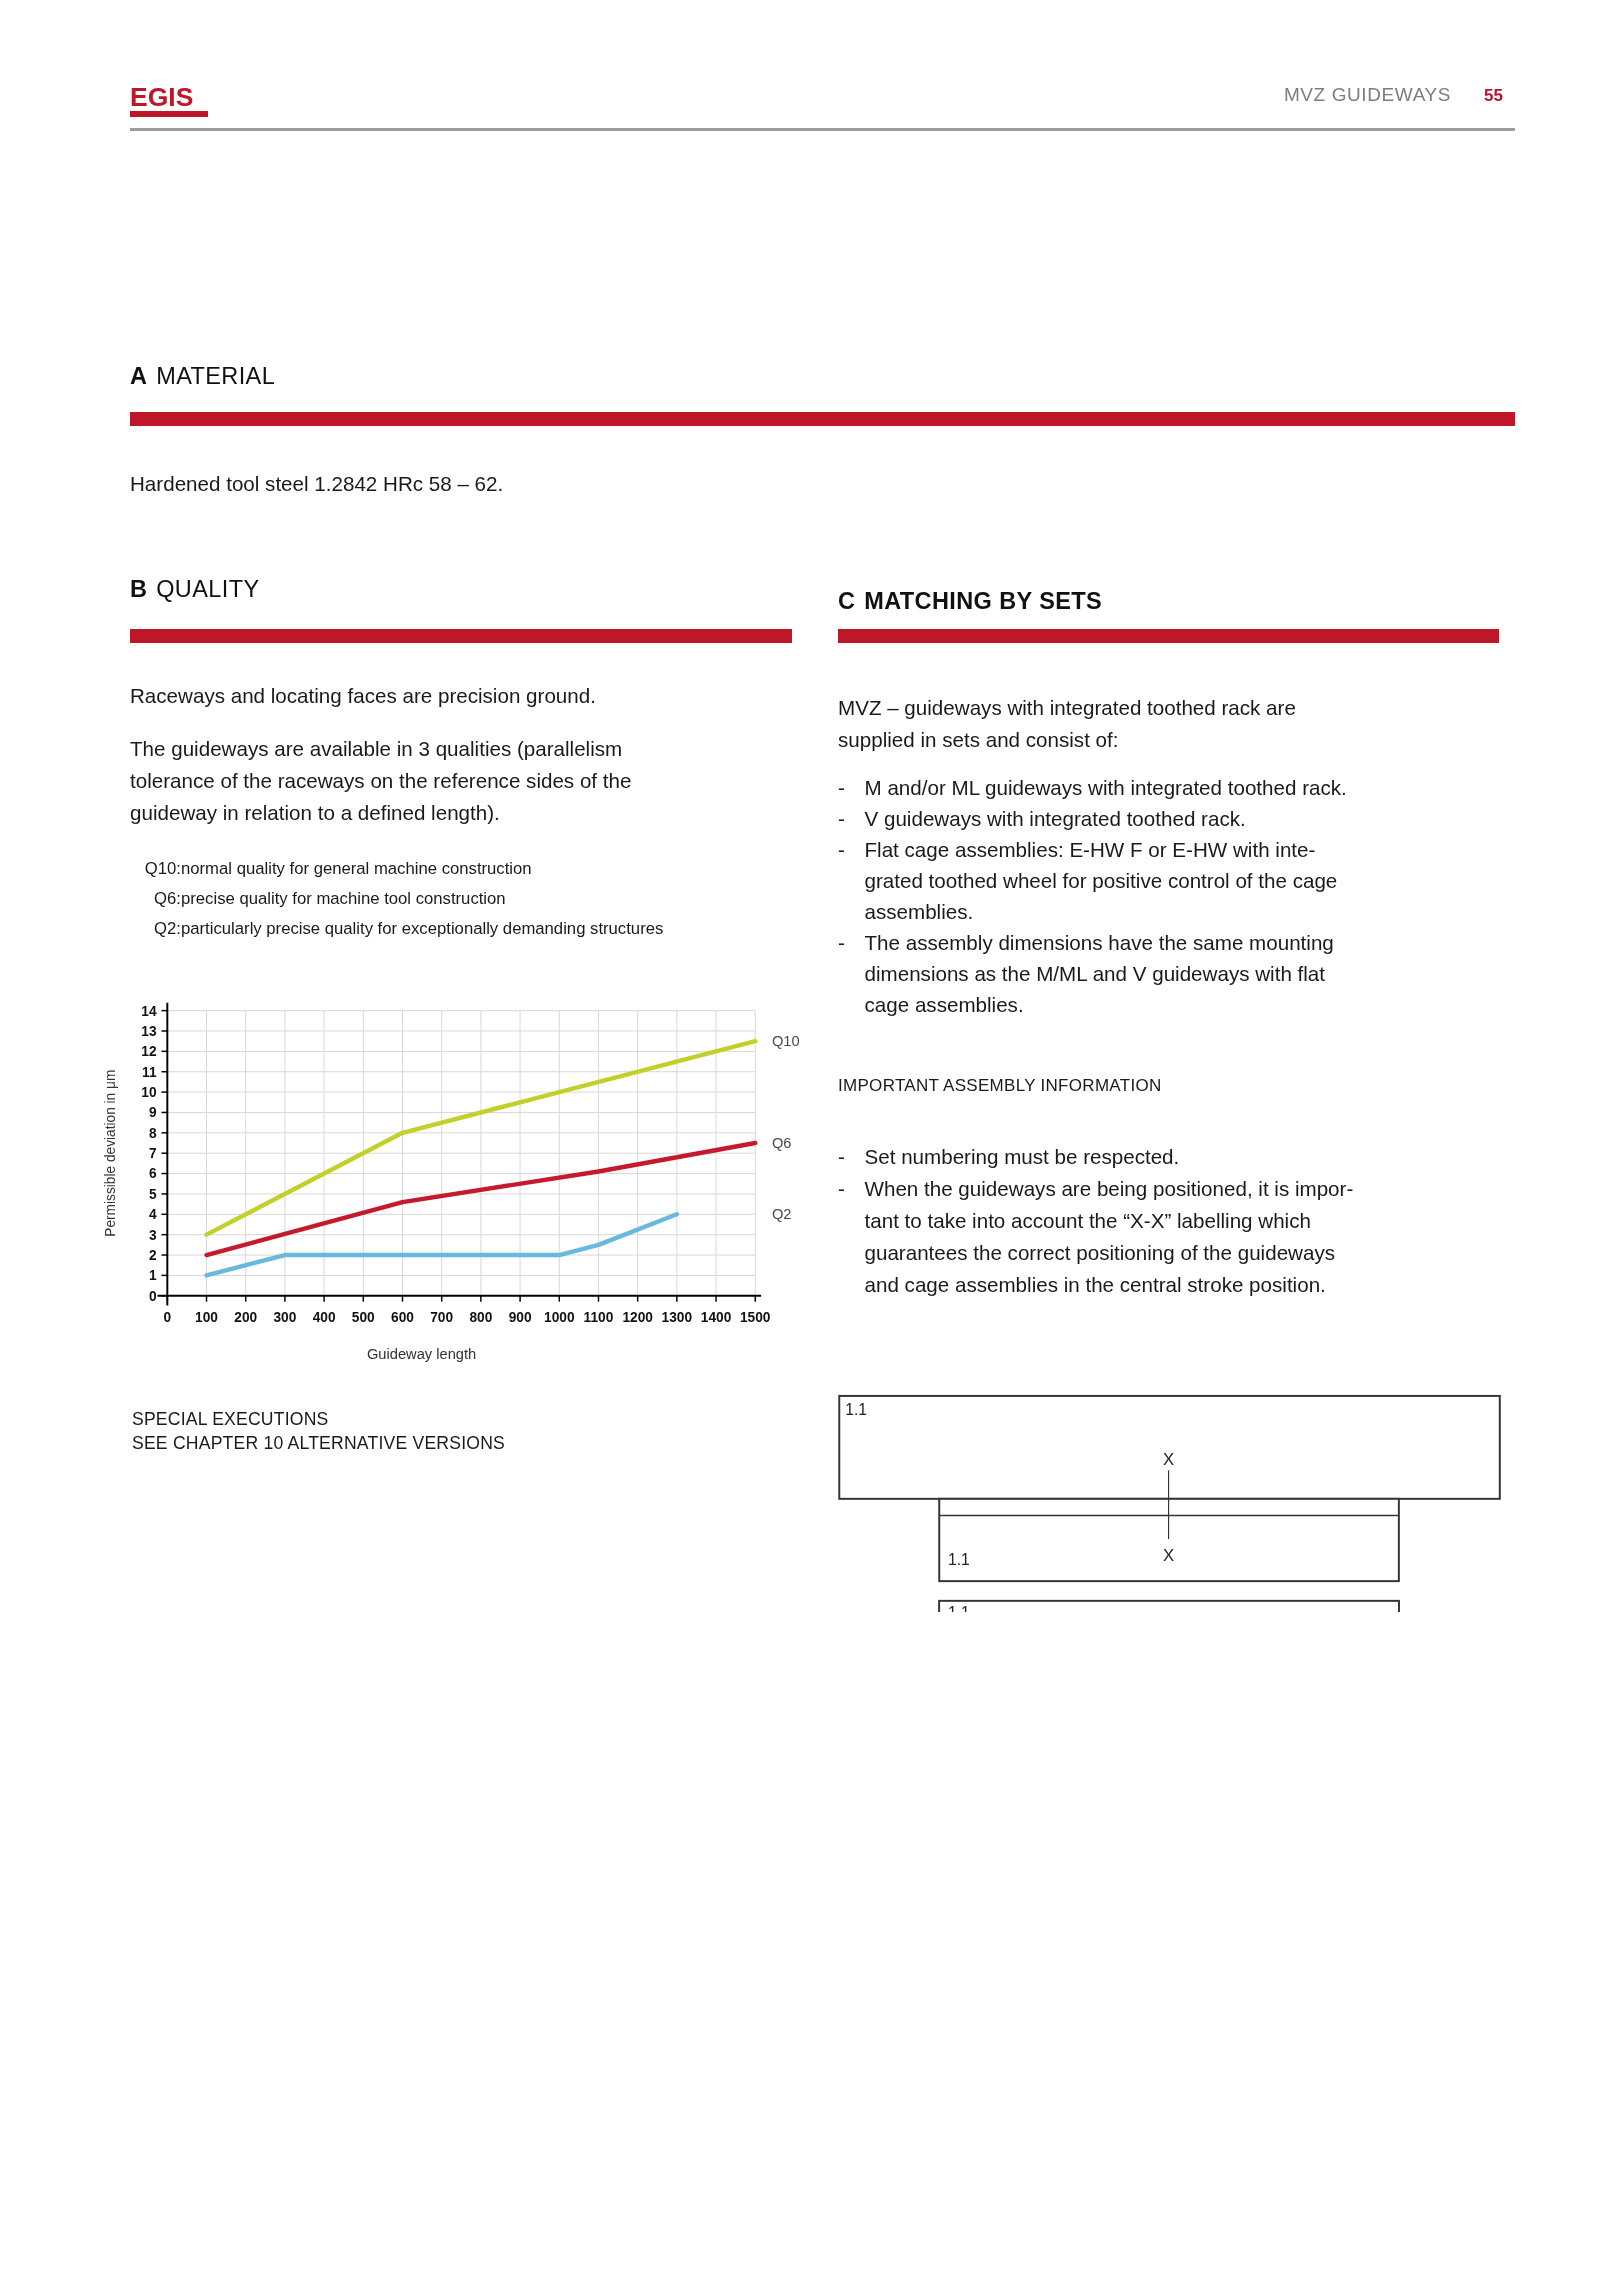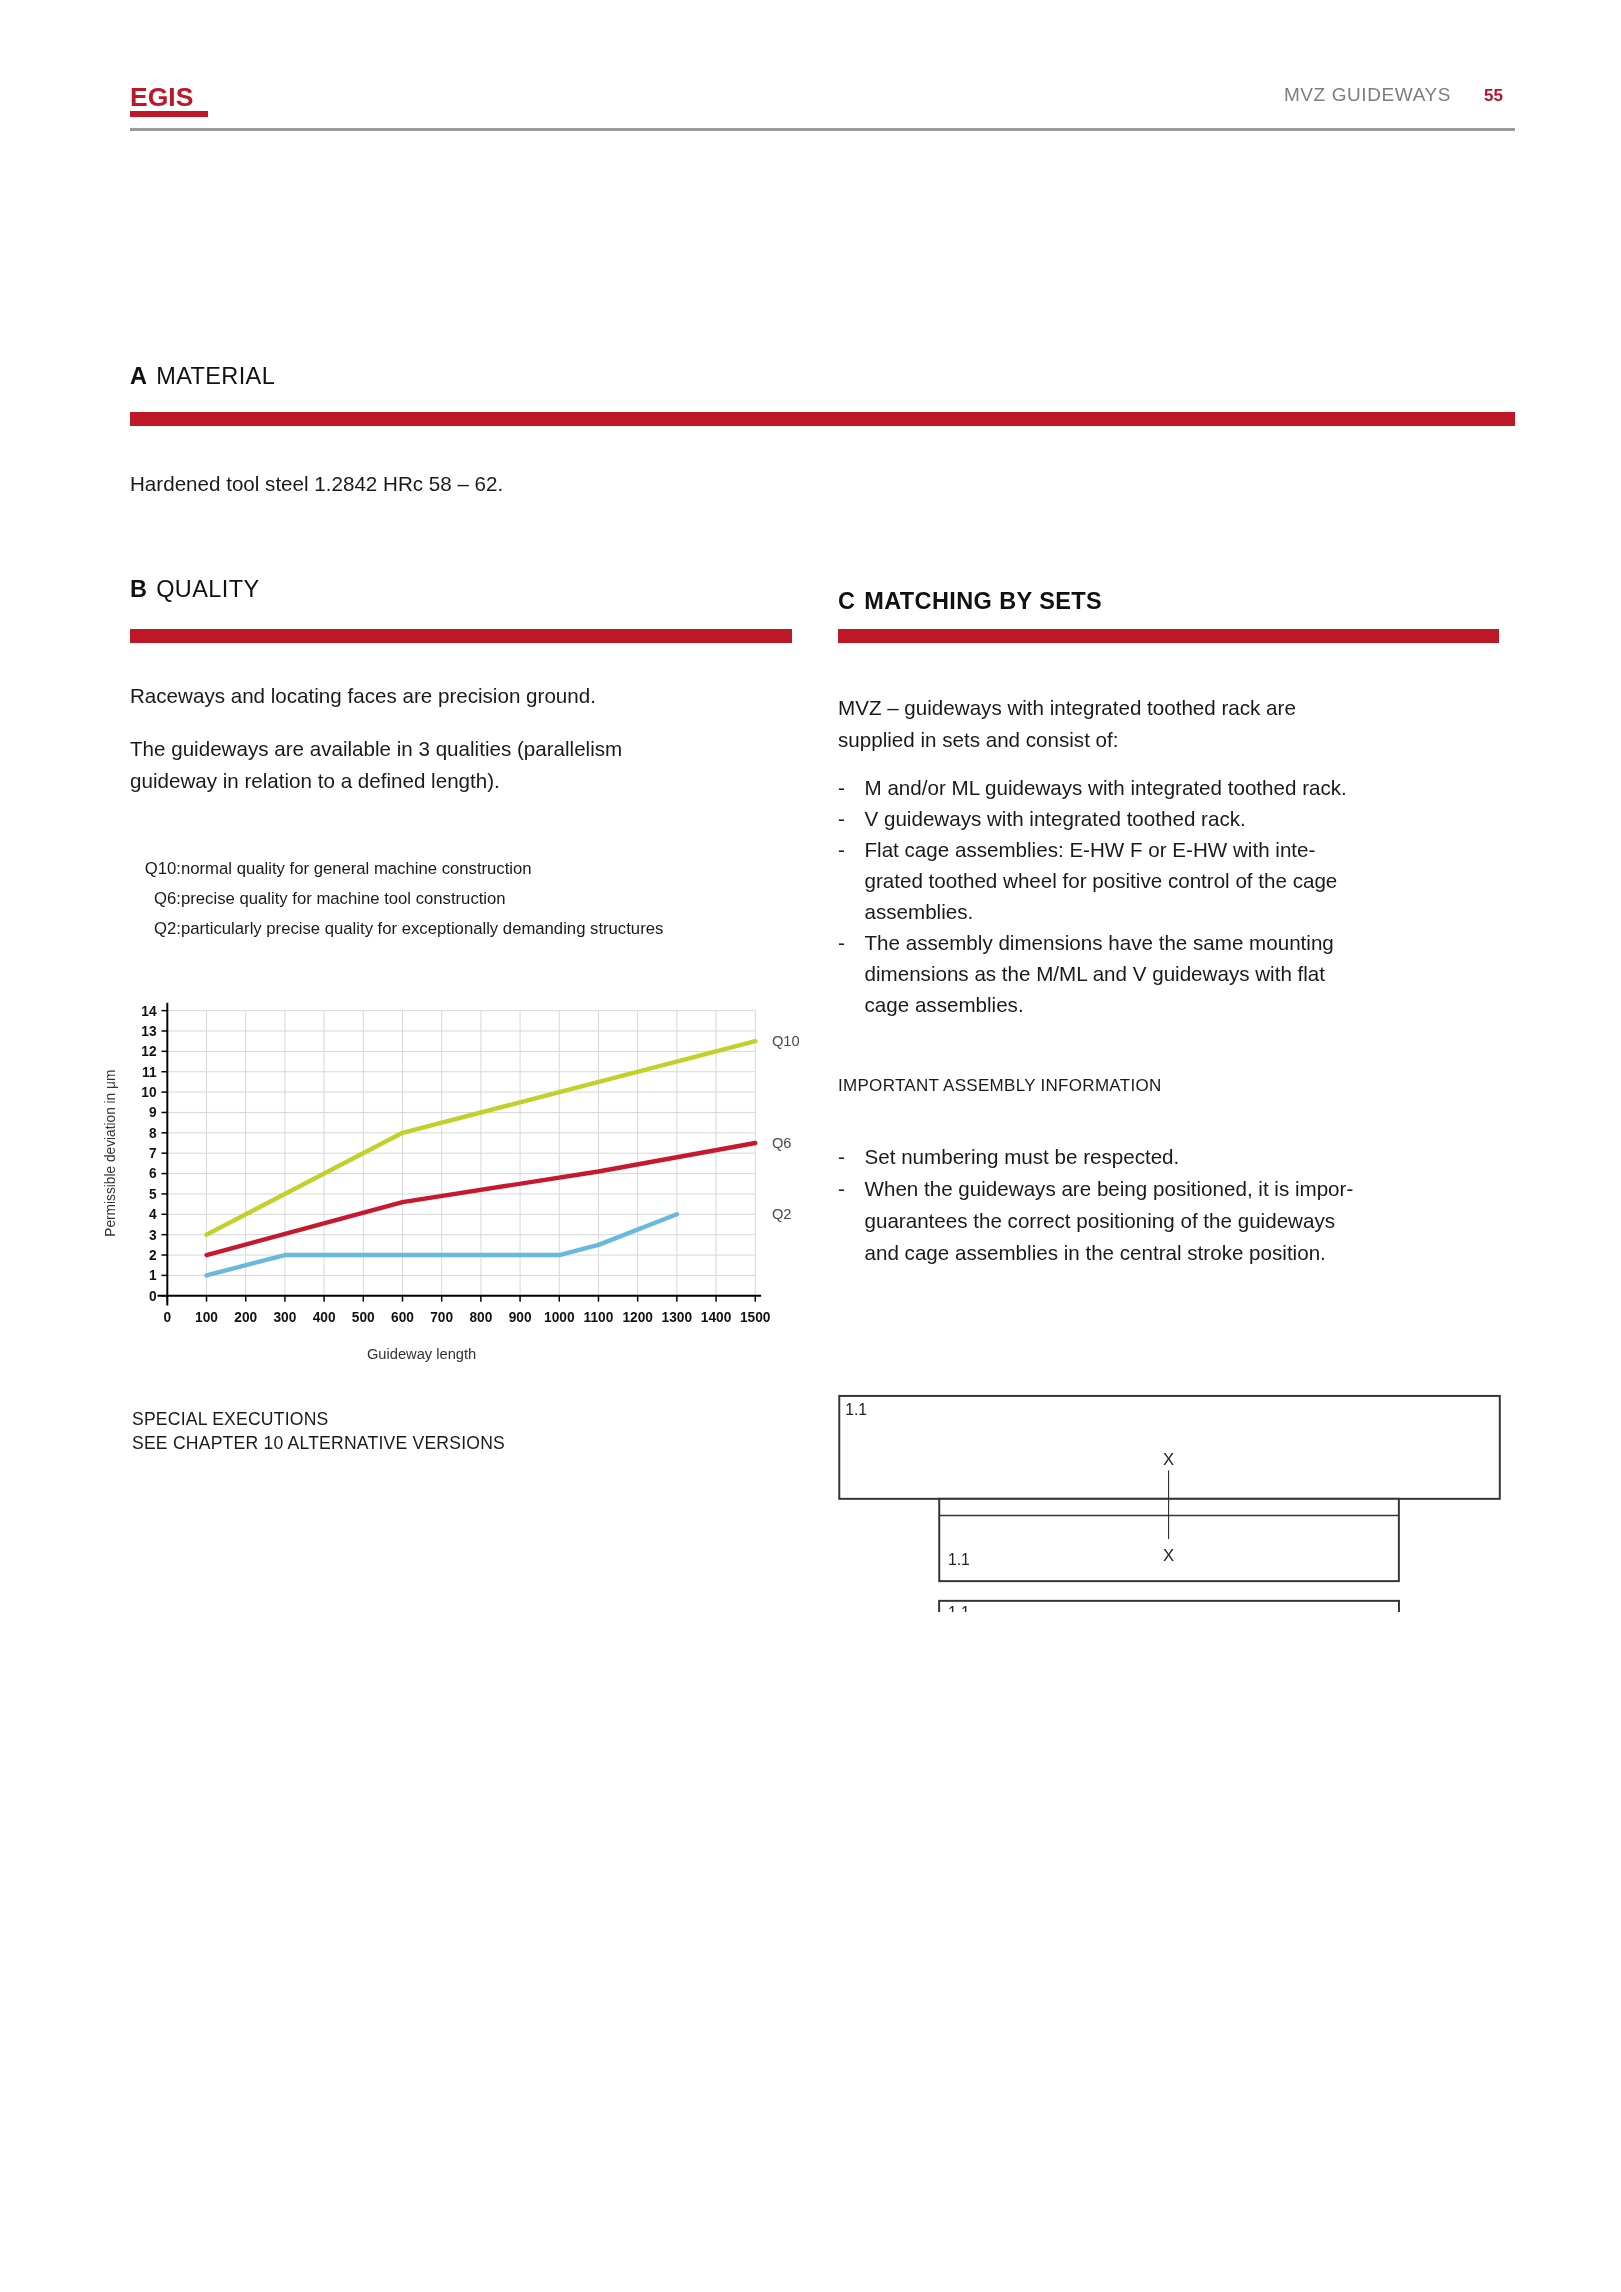--- a/index.html
+++ b/index.html
@@ -58,20 +58,21 @@
   <div class="red-bar" style="left:130px;top:412px;width:1385px;"></div>
   <div class="abs body-txt" style="left:130px;top:468px;">Hardened tool steel 1.2842 HRc 58 – 62.</div>
 
   <div class="abs sec-heading" style="left:130px;top:576px;">
     <span class="sec-letter">B</span><span>QUALITY</span>
   </div>
   <div class="red-bar" style="left:130px;top:629px;width:662px;"></div>
   <div class="abs body-txt" style="left:130px;top:680px;">Raceways and locating faces are precision ground.</div>
   <div class="abs body-txt" style="left:130px;top:733px;">
       <div>The guideways are available in 3 qualities (parallelism</div>
+      <div>tolerance of the raceways on the reference sides of the</div>
       <div>guideway in relation to a defined length).</div>
     </div>
 
   <div class="abs" style="left:130px;top:854px;">
     <div class="q-row">
       <span class="q-code">Q10:</span>
       <span>normal quality for general machine construction</span>
     </div>
     <div class="q-row">
       <span class="q-code">Q6:</span>
@@ -236,20 +237,21 @@
       <div class="bullet-item">
         <span class="bullet-dash">-</span>
         <div>
           <div>Set numbering must be respected.</div>
         </div>
       </div>
       <div class="bullet-item">
         <span class="bullet-dash">-</span>
         <div>
           <div>When the guideways are being positioned, it is impor-</div>
+          <div>tant to take into account the “X-X” labelling which</div>
           <div>guarantees the correct positioning of the guideways</div>
           <div>and cage assemblies in the central stroke position.</div>
         </div>
       </div>
     </div>
 
   <svg id="diag0" class="abs" style="left:838px;top:1392px;" width="667" height="196" viewBox="0 0 680 200">
       <rect x="1" y="4" width="674" height="105" stroke="#333" fill="#fff" stroke-width="2"></rect>
       <rect x="103" y="109" width="469" height="84" stroke="#333" fill="#fff" stroke-width="2"></rect>
       <line x1="103" y1="126" x2="572" y2="126" stroke="#333" stroke-width="1.5"></line>

